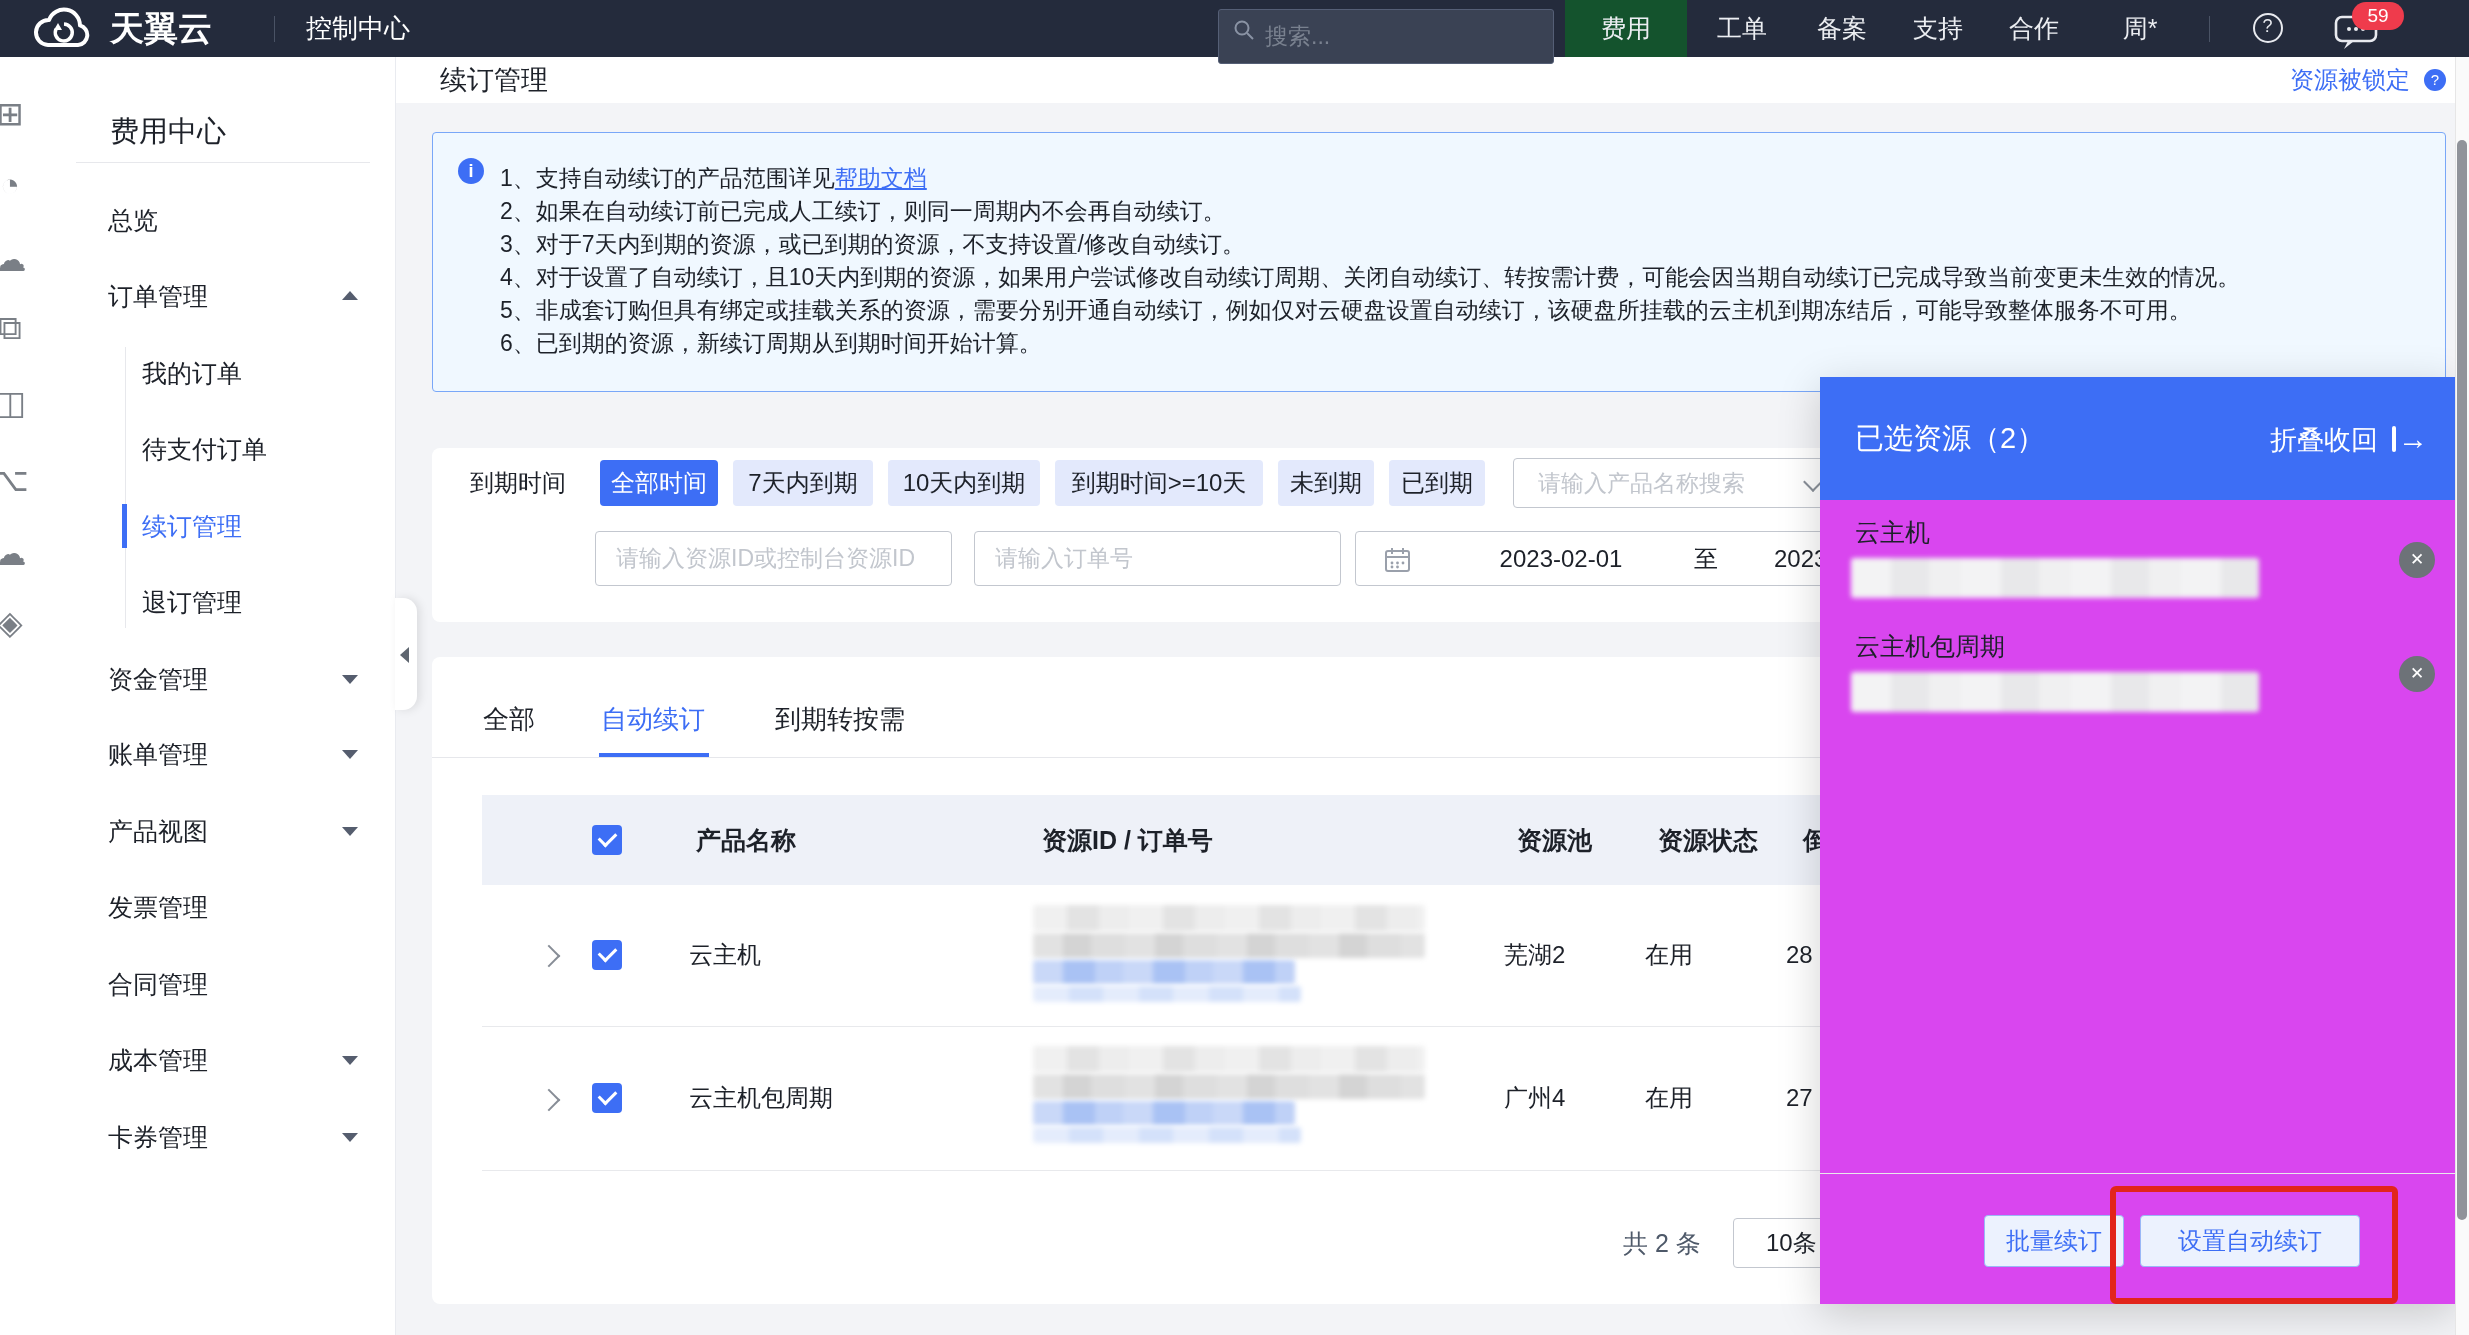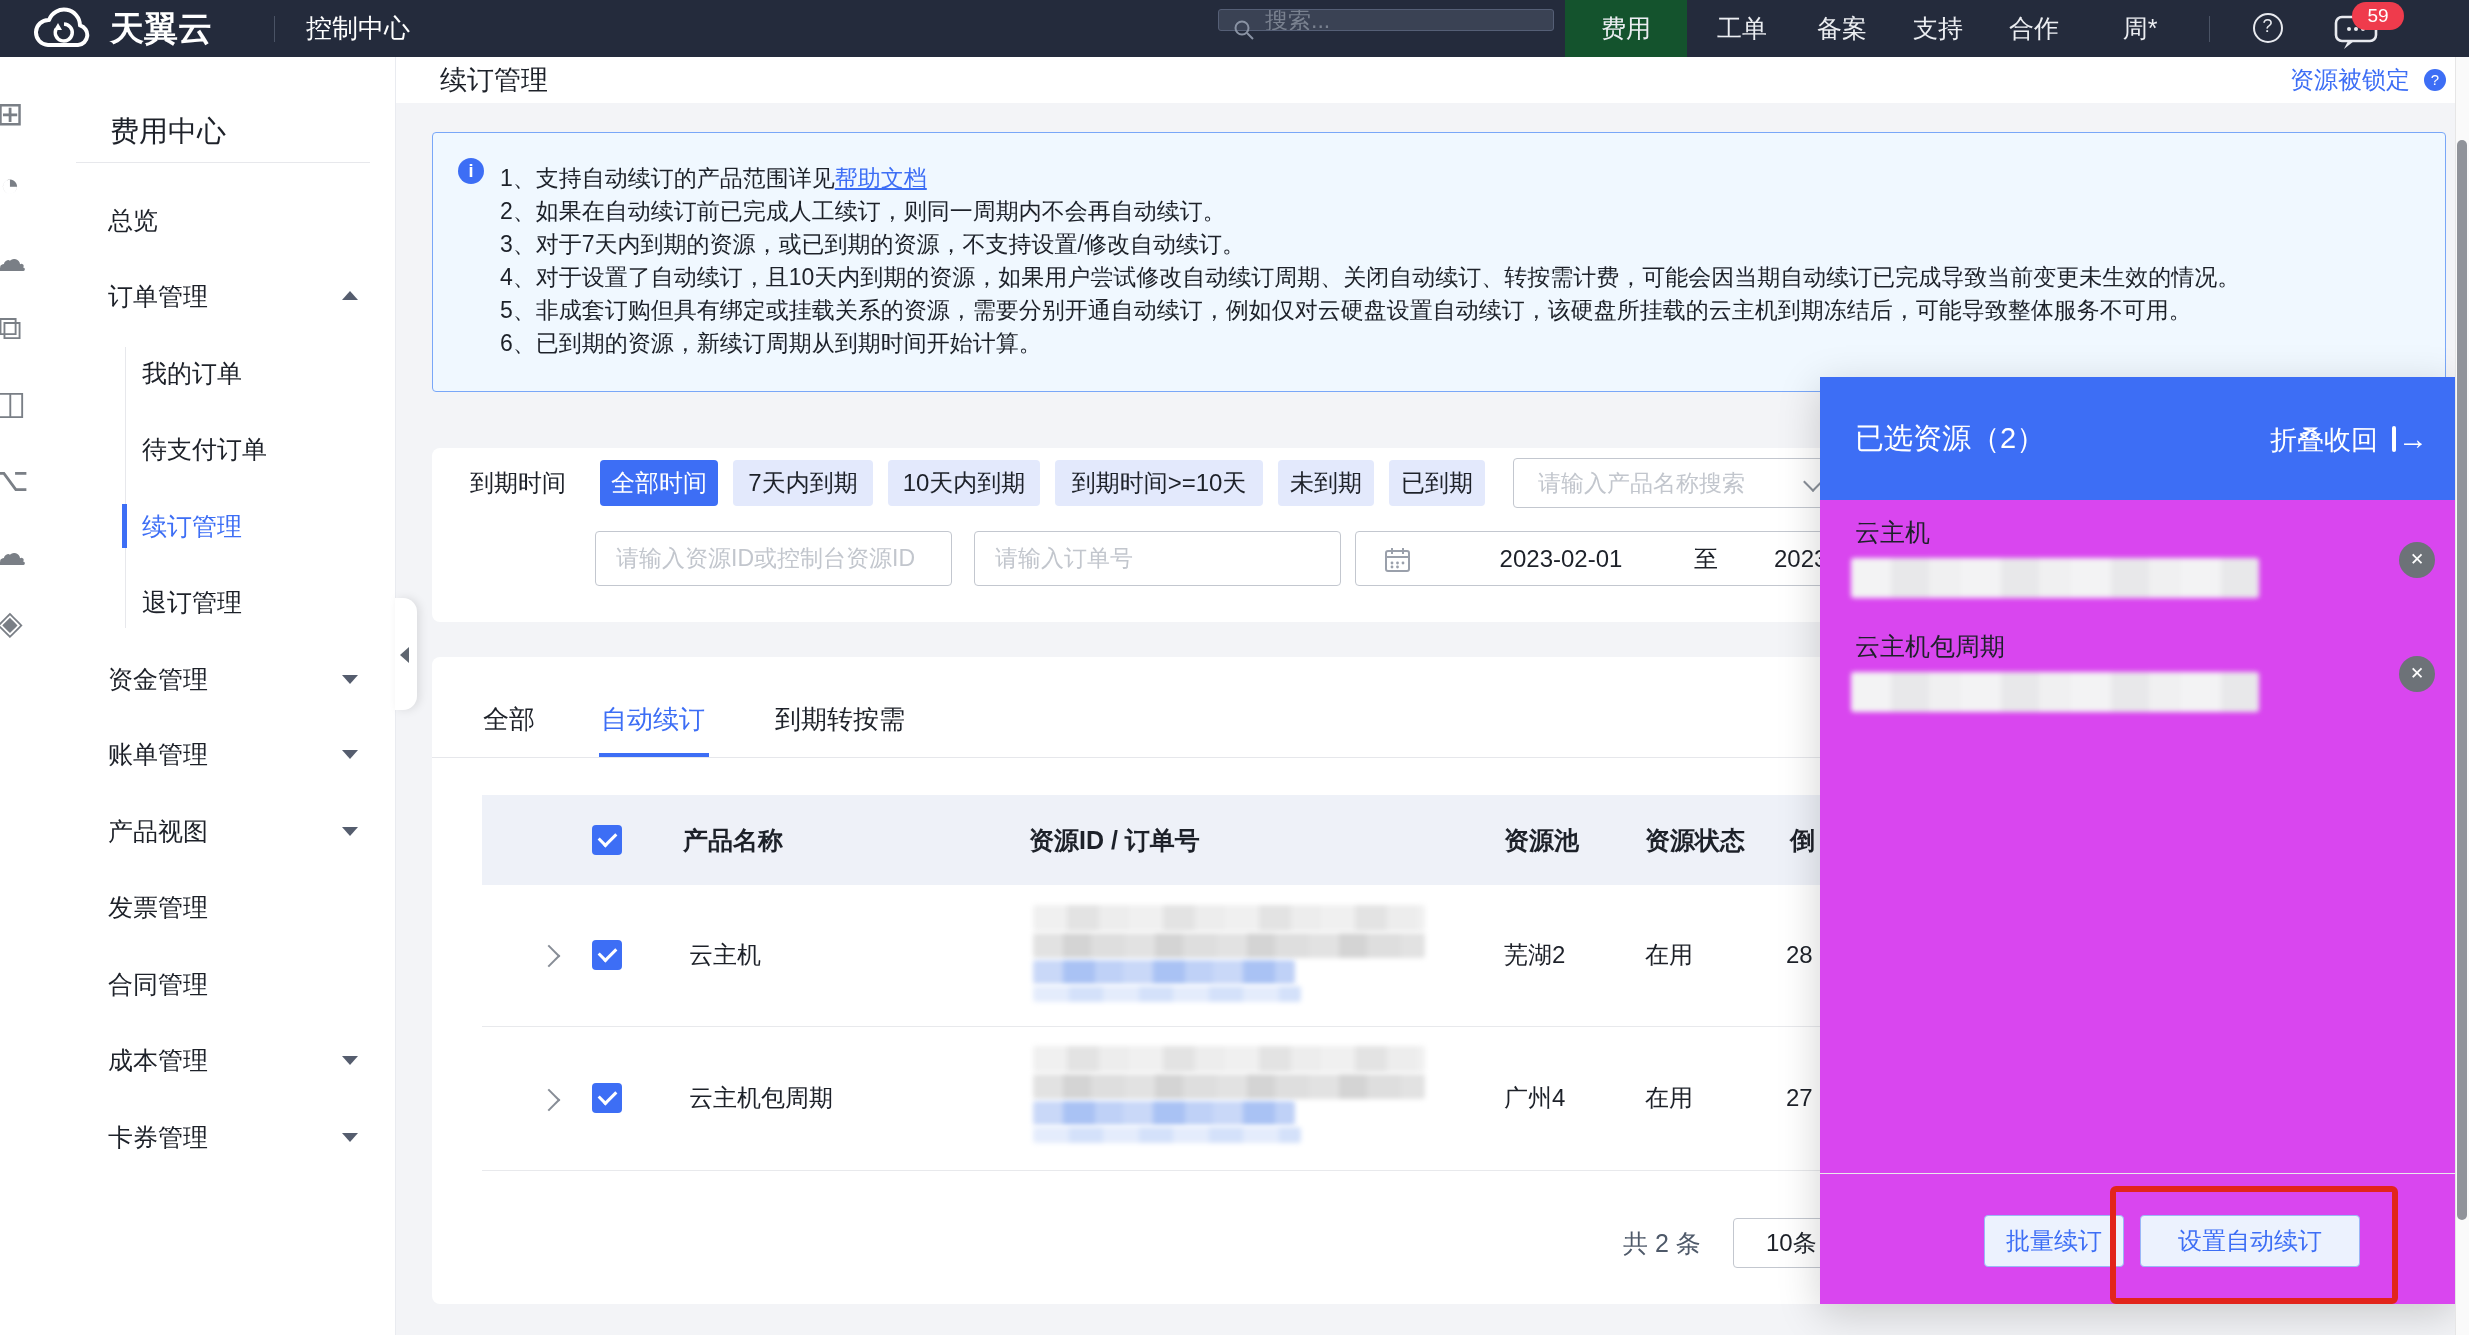--- a/index.html
+++ b/index.html
@@ -5,21 +5,21 @@
   html,body{margin:0;padding:0;background:#e9eaee;}
   #root{position:relative;width:2469px;height:1335px;overflow:hidden;
         background:#f3f4f7;font-family:"Liberation Sans","DejaVu Sans",sans-serif;
         color:#1d2129;}
   .abs{position:absolute;}
   
   #navbar{left:0;top:0;width:2469px;height:57px;background:#242b3c;z-index:90;}
   .nav-logo-text{left:110px;top:0;height:57px;line-height:57px;font-size:34px;font-weight:bold;color:#fff;}
   .nav-sep{width:1px;height:26px;background:#4a5365;top:16px;}
   .nav-console{left:306px;top:0;height:57px;line-height:57px;font-size:26px;color:#fff;}
-  #nav-search{left:1218px;top:9px;width:336px;height:22px;background:#3a4254;border:1px solid #555f76;
+  #nav-search{left:1218px;top:9px;width:336px;height:55px;background:#3a4254;border:1px solid #555f76;
       border-radius:3px;color:#cfd4de;font-size:23px;padding:0 10px 0 46px;box-sizing:border-box;outline:none;}
   #nav-search::placeholder{color:#79818f;}
   .nav-item{top:0;height:57px;line-height:57px;text-align:center;font-size:25px;color:#eceef2;cursor:pointer;}
   .nav-item.active{background:#14532d;}
   .help-icon{left:2253px;top:13px;width:30px;height:30px;border:2.5px solid #e8eaef;border-radius:50%;box-sizing:border-box;}
   .help-icon::after{content:"?";position:absolute;left:0;top:-1px;width:25px;height:25px;line-height:25px;
       text-align:center;font-size:18px;color:#e8eaef;}
   .badge{left:2352px;top:2px;min-width:44px;height:28px;border-radius:14px;background:#ef3b4c;color:#fff;
       font-size:19px;line-height:28px;text-align:center;padding:0 4px;z-index:95;}
   
@@ -70,21 +70,21 @@
   .f-input::placeholder{color:#c2c6cd;}
   .datebox{left:1355px;top:531px;width:498px;height:55px;border:1px solid #c3c7cf;border-radius:4px;
       box-sizing:border-box;background:#fff;z-index:5;}
   .datebox span{position:absolute;top:0;height:53px;line-height:53px;font-size:24px;color:#1d2129;}
   
   .tab{top:698px;height:42px;line-height:42px;font-size:26px;cursor:pointer;z-index:5;color:#1d2129;}
   .tab.active{color:#3d6ef5;}
   .tab-underline{left:599px;top:753px;width:110px;height:4px;background:#3d6ef5;z-index:6;}
   .tabs-div{left:432px;top:757px;width:2012px;height:1px;background:#e6e7eb;z-index:5;}
   .thead{left:482px;top:795px;width:1962px;height:90px;background:#eef1f8;z-index:5;}
-  .th{top:795px;height:90px;line-height:90px;font-size:25px;font-weight:bold;z-index:6;white-space:nowrap;}
+  .th{top:795px;height:90px;line-height:90px;font-size:25px;font-weight:bold;z-index:6;white-space:nowrap;margin-left:13px;}
   .td{height:40px;line-height:40px;font-size:24px;z-index:6;white-space:nowrap;}
   .cb{width:30px;height:30px;background:#3d6ef5;border-radius:4px;z-index:7;cursor:pointer;}
   .cb::after{content:"";position:absolute;left:7px;top:7px;width:14px;height:8px;
       border-left:3px solid #fff;border-bottom:3px solid #fff;transform:rotate(-45deg);}
   .row-chev{width:14px;height:14px;border-right:2.5px solid #878d96;border-bottom:2.5px solid #878d96;
       transform:rotate(-45deg);z-index:6;cursor:pointer;}
   .row-div{left:482px;width:1962px;height:1px;background:#e8e9ec;z-index:5;}
   .mos{filter:blur(2.5px);z-index:6;border-radius:3px;}
   .mg1{background:repeating-linear-gradient(90deg,#f0f0f0 0 34px,#e3e3e3 34px 66px,#ededed 66px 96px);}
   .mg2{background:repeating-linear-gradient(90deg,#e2e2e2 0 30px,#d4d4d4 30px 58px,#dedede 58px 92px);}

